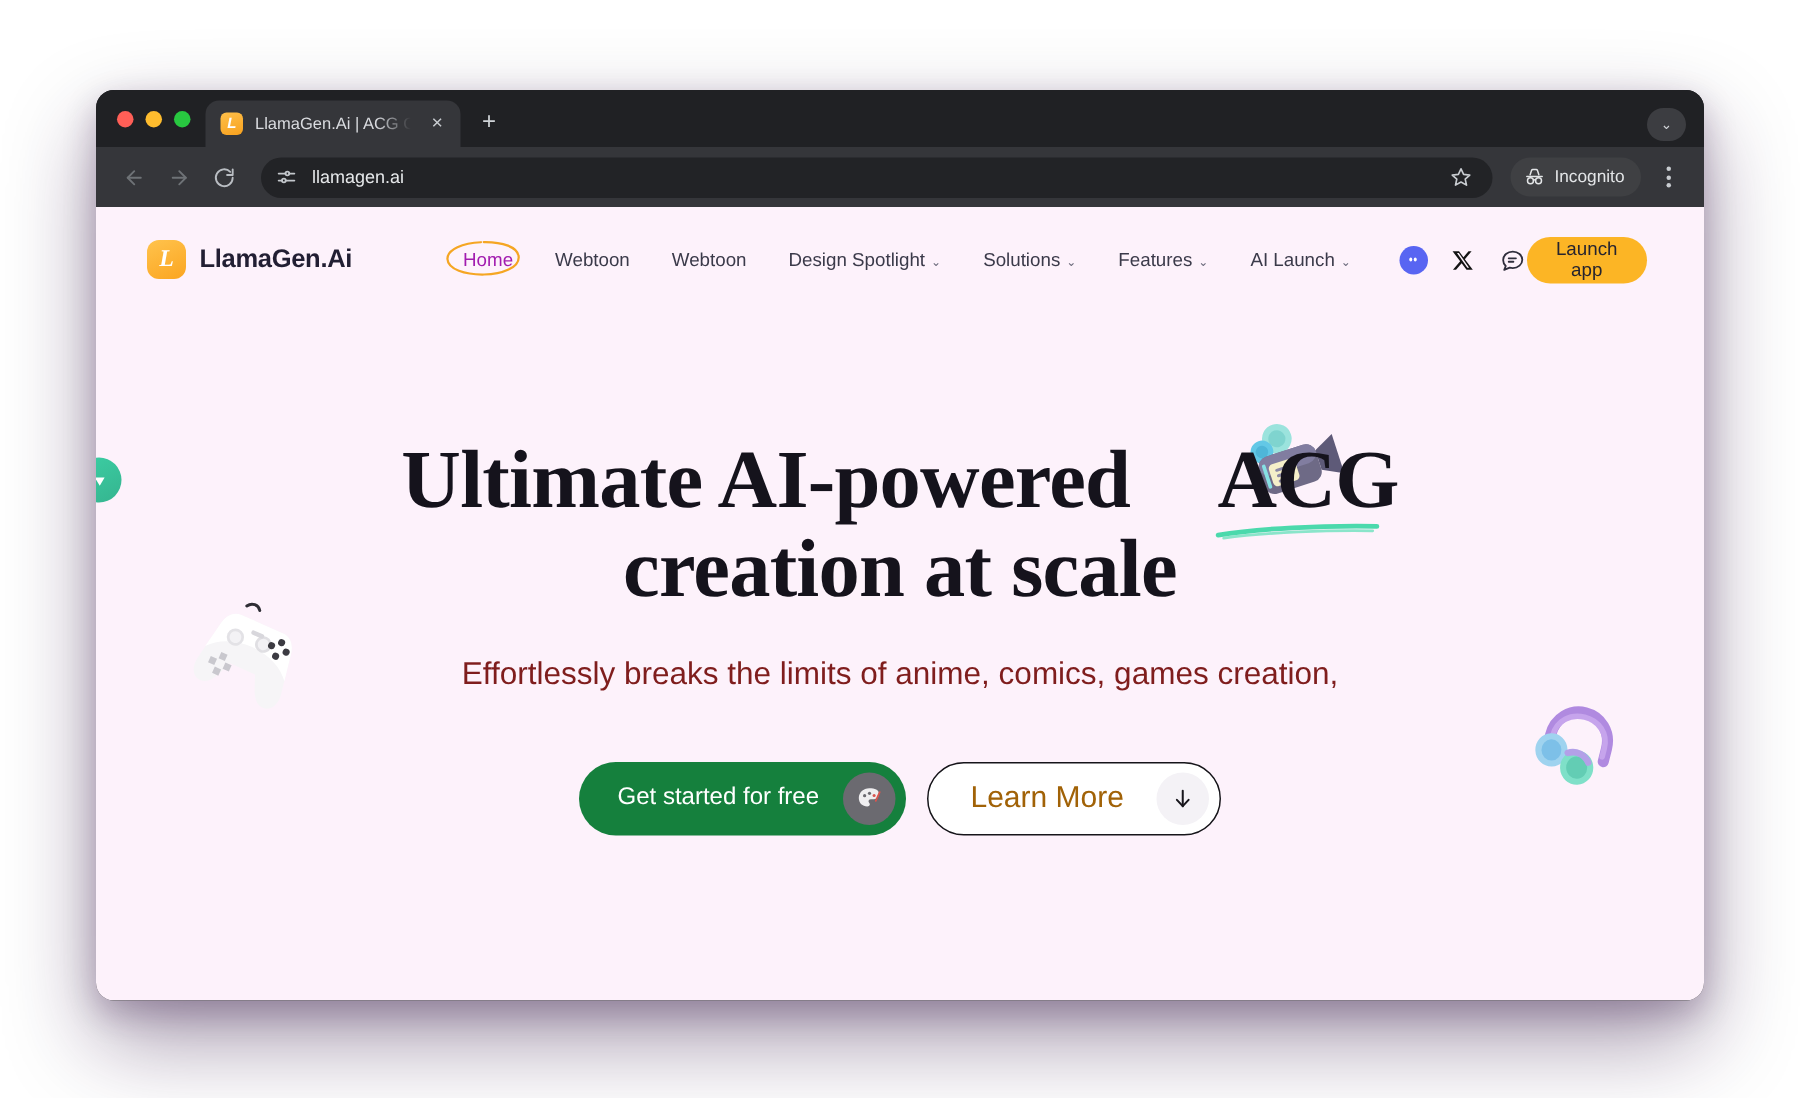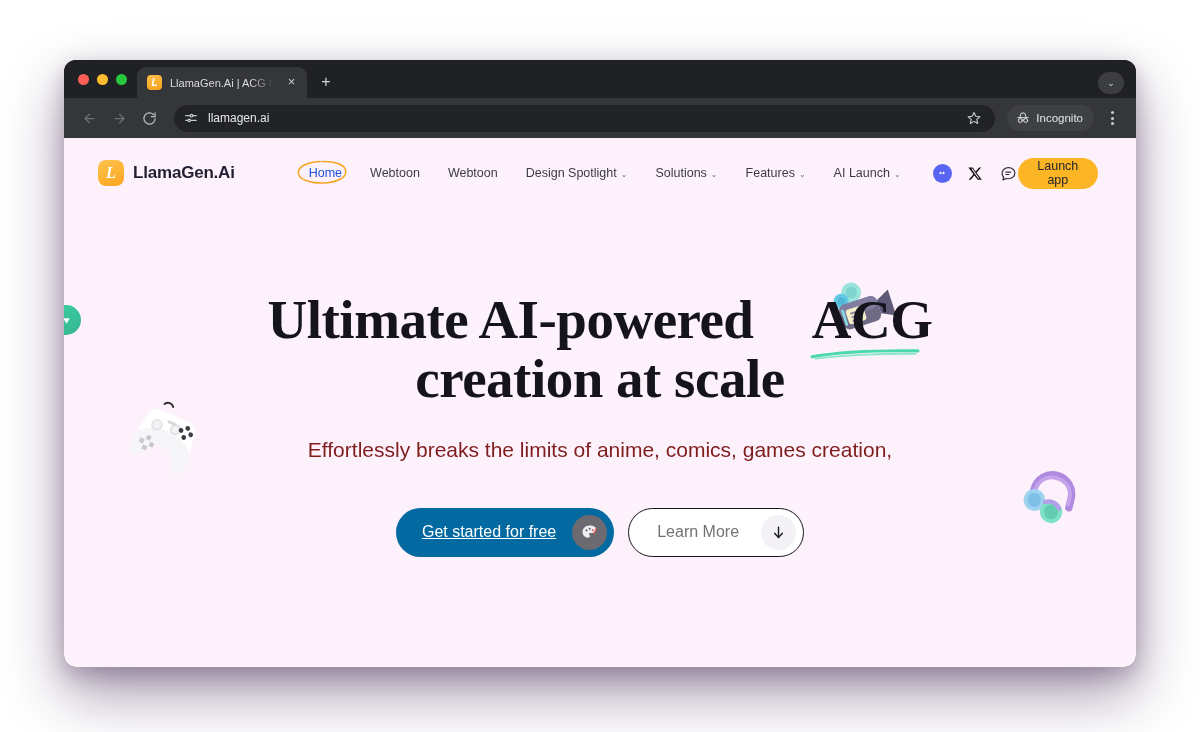--- a/index.html
+++ b/index.html
@@ -243,21 +243,21 @@
   .nav-link {
     position: relative;
     display: flex;
     align-items: center;
     gap: 4px;
     padding: 6px 14px;
     font-size: 12.5px;
     color: #3b3a4a;
     white-space: nowrap;
   }
-  .nav-link.active { color: #1d4ed8; }
+  .nav-link.active { color: #a21caf; }
   .nav-link .chev {
     font-size: 8px;
     color: #6c6b7c;
     transform: translateY(1px);
   }
   .home-ring {
     position: absolute;
     left: 1px; top: -1px;
     width: 52px; height: 26px;
     pointer-events: none;
@@ -328,46 +328,45 @@
     justify-content: center;
     gap: 14px;
   }
   .btn-primary {
     display: flex;
     align-items: center;
     gap: 16px;
     height: 49px;
     padding: 0 7px 0 26px;
     border-radius: 26px;
-    background: #0369a1;
+    background: #15803d;
     color: #fff;
     font-size: 16px;
     border: none;
     cursor: pointer;
     font-family: "Liberation Sans", sans-serif;
-    text-decoration: underline;
   }
   .btn-icon-circle {
     width: 35px; height: 35px;
     border-radius: 50%;
     background: #6b6a70;
     display: flex; align-items: center; justify-content: center;
   }
   .btn-icon-circle svg { width: 19px; height: 19px; }
 
   .btn-secondary {
     display: flex;
     align-items: center;
     gap: 22px;
     height: 49px;
     padding: 0 7px 0 28px;
     border-radius: 26px;
     background: #fff;
-    color: #737373;
-    font-size: 16px;
+    color: #a16207;
+    font-size: 20px;
     border: 1.6px solid #16151a;
     cursor: pointer;
     font-family: "Liberation Sans", sans-serif;
   }
   .btn-arrow-circle {
     width: 35px; height: 35px;
     border-radius: 50%;
     background: #f4f2f6;
     display: flex; align-items: center; justify-content: center;
   }

